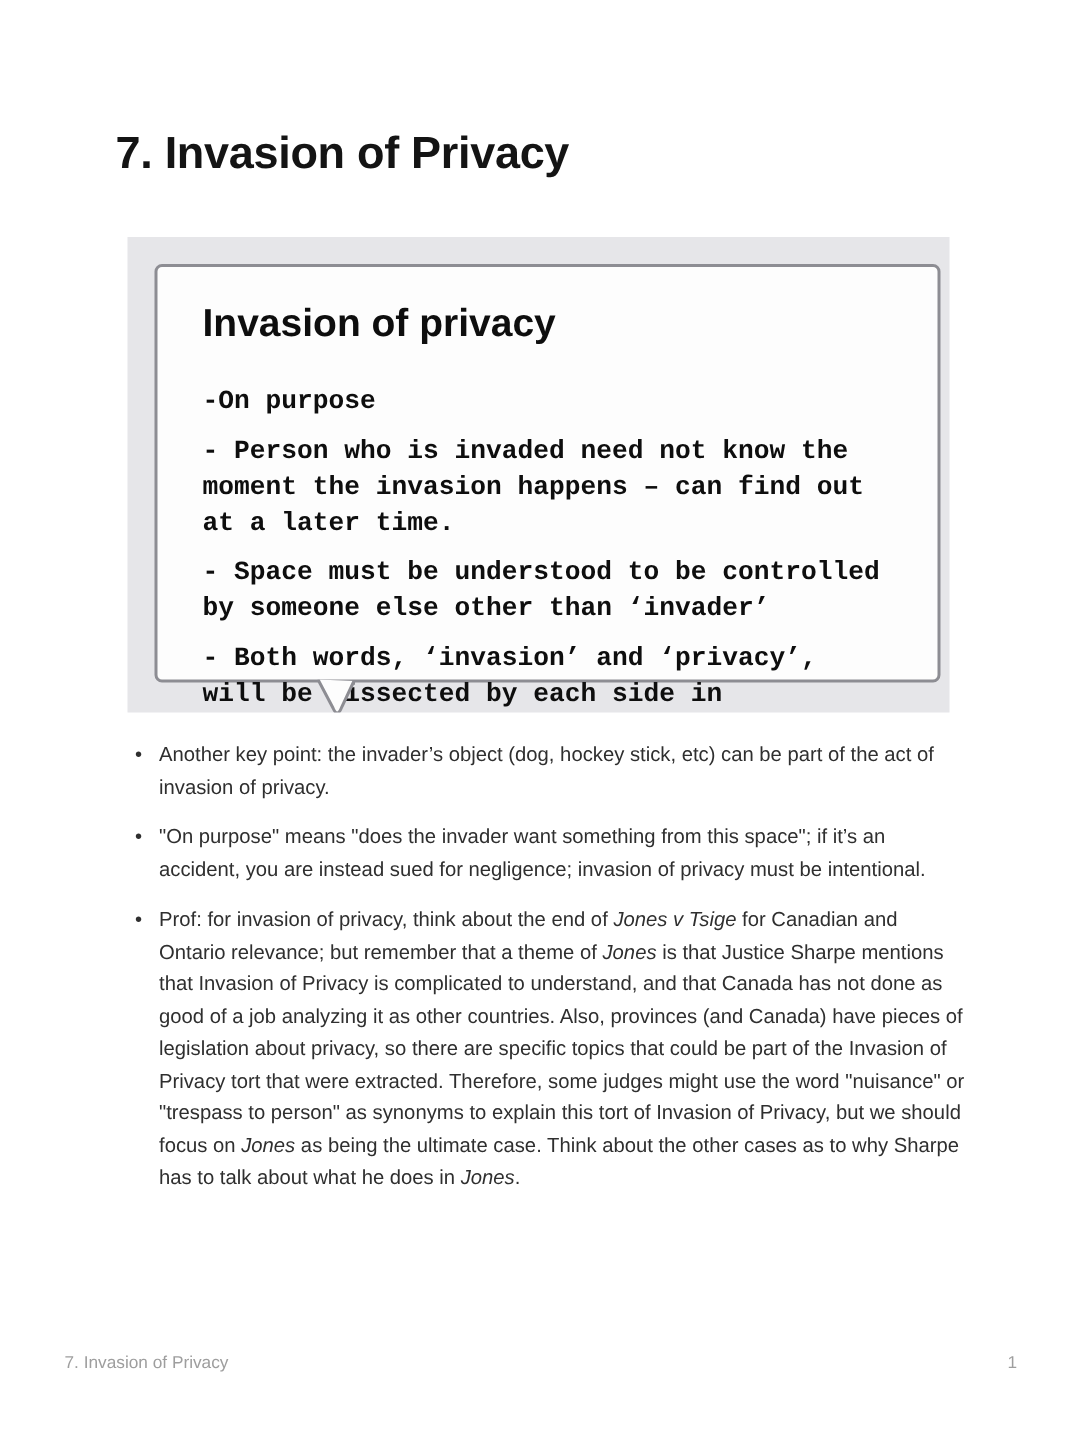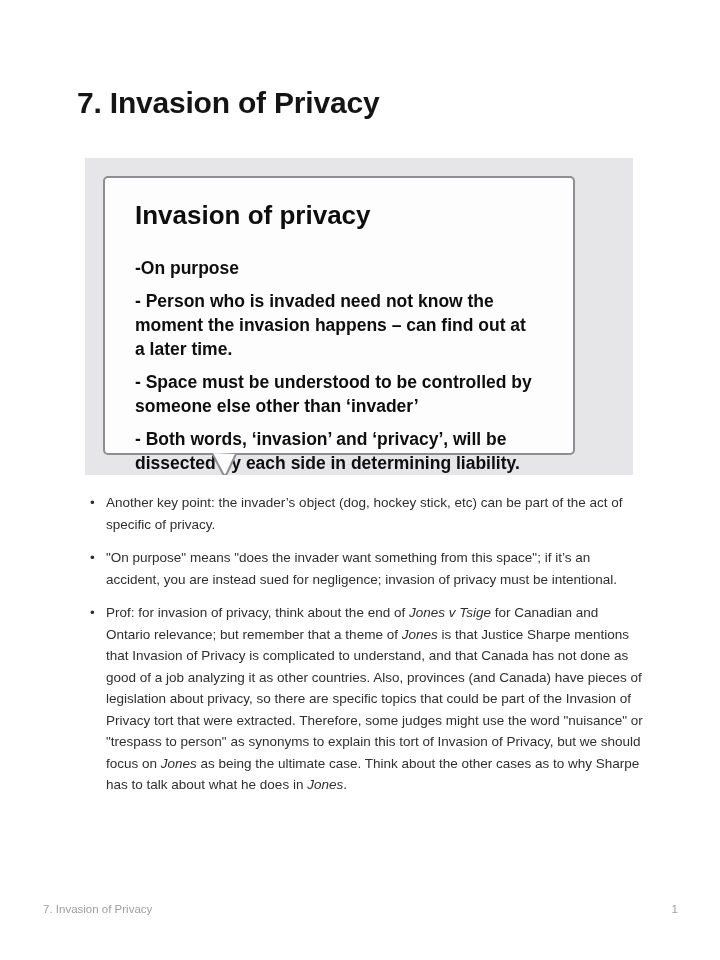--- a/index.html
+++ b/index.html
@@ -27,34 +27,34 @@
     top: 158px;
     width: 548px;
     height: 317px;
     background: #e6e6e9;
     overflow: hidden;
   }
   .bubble {
     position: absolute;
     left: 18px;
     top: 18px;
-    width: 472px;
+    width: 524px;
     height: 279px;
     background: #fdfdfd;
     border: 2px solid #8d8d93;
     border-radius: 5px;
   }
   .bubble-heading {
     margin: 22px 20px 0 30px;
     font-size: 26px;
     line-height: 30px;
     font-weight: 700;
     color: #0e0e0e;
   }
-  .bubble-body { margin: 0 36px 0 30px; }
+  .bubble-body { margin: 0 36px 0 30px; font-family: Liberation Mono, monospace; }
   .bubble-body .slide-line {
     margin-top: 9px;
     font-size: 17.5px;
     line-height: 24px;
     font-weight: 700;
     color: #0e0e0e;
   }
   .bubble-body .slide-line:first-child { margin-top: 26px; }
   .callout-tail {
     position: absolute;
@@ -114,21 +114,21 @@
           <p class="slide-line">- Space must be understood to be controlled by someone else other than ‘invader’</p>
           <p class="slide-line">- Both words, ‘invasion’ and ‘privacy’, will be dissected by each side in determining liability.</p>
         </div>
     </div>
     <svg class="callout-tail" viewBox="0 0 30 26" xmlns="http://www.w3.org/2000/svg">
       <path d="M2 0 L12 19 Q15 26 18 18 L26 1" fill="#fdfdfd" stroke="#8d8d93" stroke-width="2"></path>
     </svg>
   </div>
 
   <ul class="notes">
-      <li><span>Another key point: the invader’s object (dog, hockey stick, etc) can be part of the act of specific of privacy.</span></li>
+      <li><span>Another key point: the invader’s object (dog, hockey stick, etc) can be part of the act of invasion of privacy.</span></li>
       <li><span>"On purpose" means "does the invader want something from this space"; if it’s an accident, you are instead sued for negligence; invasion of privacy must be intentional.</span></li>
       <li><span>Prof: for invasion of privacy, think about the end of </span><em>Jones v Tsige</em><span> for Canadian and Ontario relevance; but remember that a theme of </span><em>Jones</em><span> is that Justice Sharpe mentions that Invasion of Privacy is complicated to understand, and that Canada has not done as good of a job analyzing it as other countries. Also, provinces (and Canada) have pieces of legislation about privacy, so there are specific topics that could be part of the Invasion of Privacy tort that were extracted. Therefore, some judges might use the word "nuisance" or "trespass to person" as synonyms to explain this tort of Invasion of Privacy, but we should focus on </span><em>Jones</em><span> as being the ultimate case. Think about the other cases as to why Sharpe has to talk about what he does in </span><em>Jones</em><span>.</span></li>
     </ul>
 
   <div class="page-footer">
     <span>7. Invasion of Privacy</span>
     <span>1</span>
   </div>
 
 </div>

